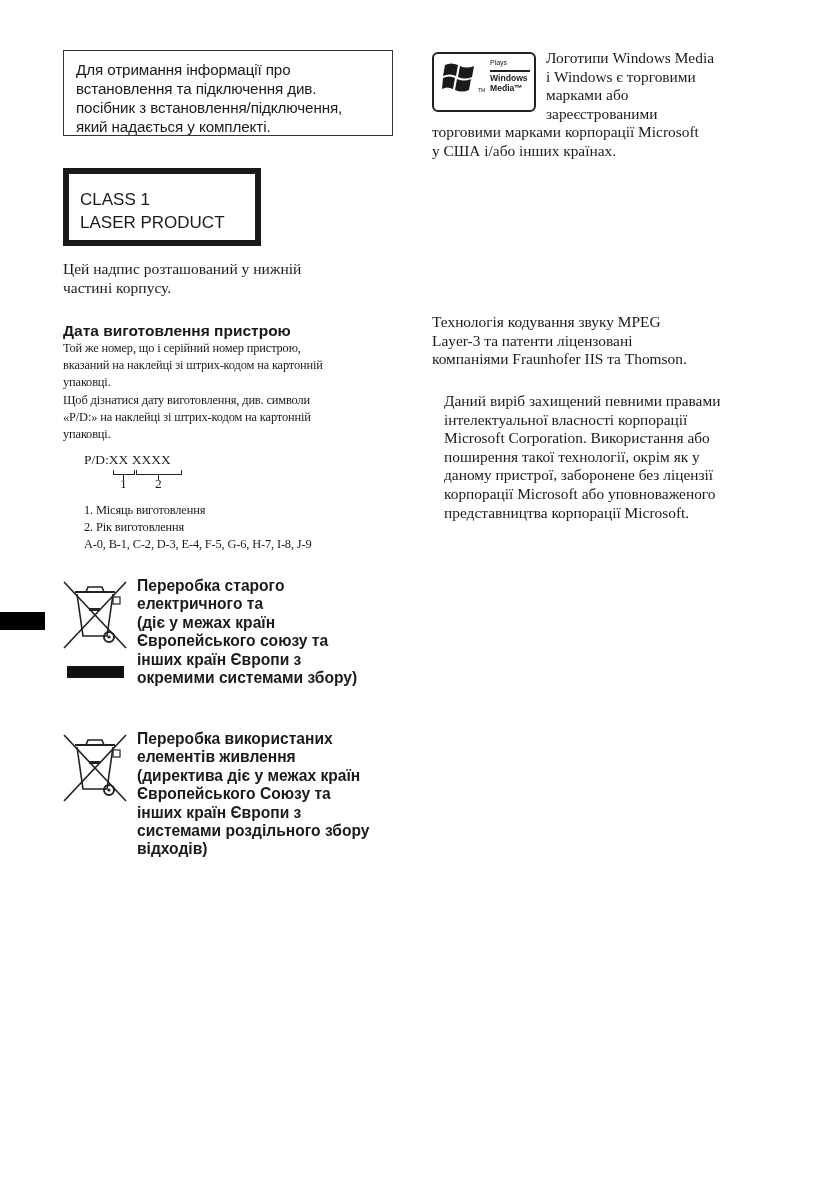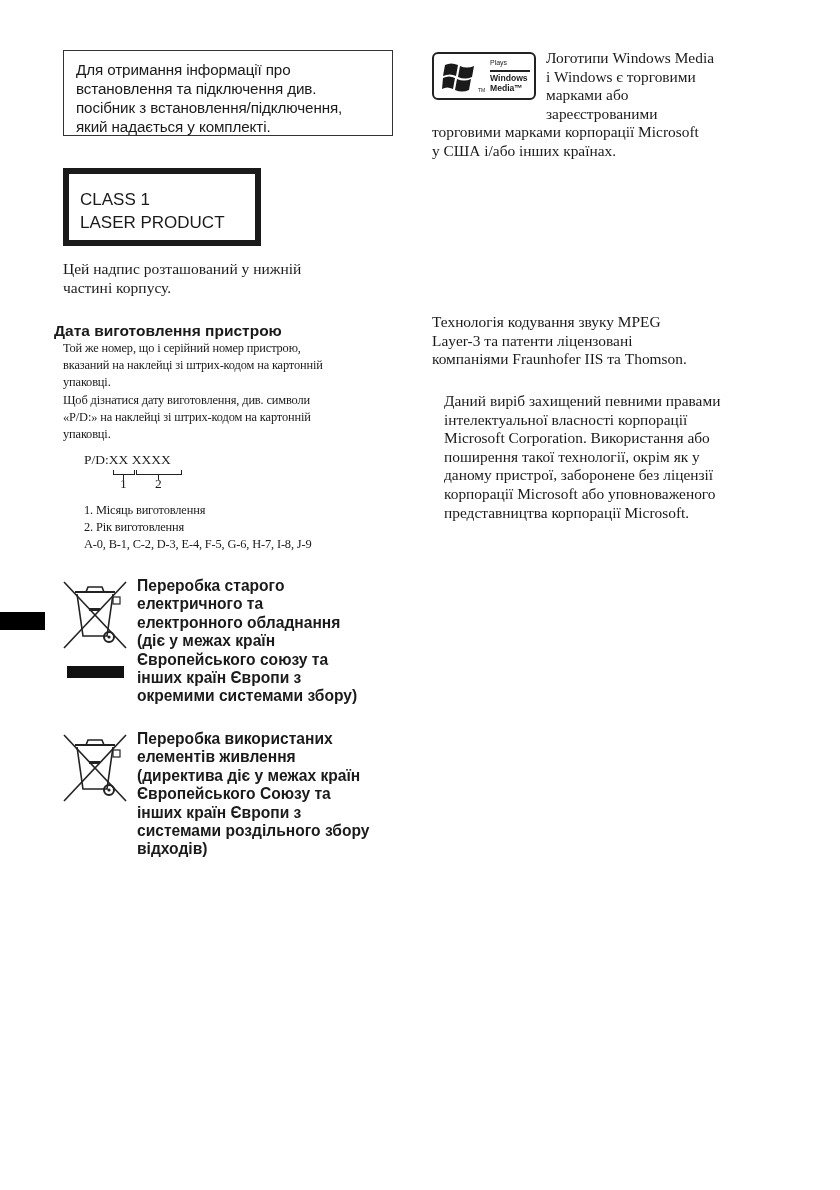--- a/index.html
+++ b/index.html
@@ -17,21 +17,21 @@
   .note { font-size: 15.5px; line-height: 19px; }
   .small { font-size: 12.4px; line-height: 17.2px; letter-spacing: -0.15px; }
   .h-bold { font-weight: bold; font-size: 15.5px; line-height: 18px; }
 
   .pd { left: 84px; top: 452px; font-size: 13.5px; }
   .bracket { position: absolute; border: 1px solid #222; border-top: none; height: 4px; }
   .tick { position: absolute; width: 1px; height: 5px; background: #222; }
 
   .recycle-text { font-weight: bold; font-size: 15.6px; line-height: 18.4px; }
 
-  .wm-logo { left: 432px; top: 52px; width: 104px; height: 48px; border: 2px solid #222; border-radius: 6px; box-sizing: border-box; }
+  .wm-logo { left: 432px; top: 52px; width: 104px; height: 60px; border: 2px solid #222; border-radius: 6px; box-sizing: border-box; }
   .wm-plays { position: absolute; left: 56px; top: 5px; font-size: 7px; }
   .wm-line { position: absolute; left: 56px; top: 16px; width: 40px; height: 1.5px; background: #222; }
   .wm-windows { position: absolute; left: 56px; top: 19px; font-size: 8.6px; font-weight: bold; line-height: 10px; }
   .wm-tm { position: absolute; left: 44px; top: 33px; font-size: 5px; }
 
   .right-text { font-size: 15.4px; line-height: 18.6px; }
 
   .side-tab { left: 0; top: 612px; width: 45px; height: 18px; background: #000; }
 </style>
 </head>
@@ -49,21 +49,21 @@
 <div class="abs laser-box sans">
   <div>CLASS 1</div>
   <div>LASER PRODUCT</div>
 </div>
 
 <div class="abs serif note" style="left:63px; top:259px;">
   <div>Цей надпис розташований у нижній</div>
   <div>частині корпусу.</div>
 </div>
 
-<div class="abs sans h-bold" style="left:54px; top:322px;">Дата виготовлення пристрою</div>
+<div class="abs sans h-bold" style="left:63px; top:322px;">Дата виготовлення пристрою</div>
 <div class="abs serif small" style="left:63px; top:340px;">
   <div>Той же номер, що і серійний номер пристрою,</div>
   <div>вказаний на наклейці зі штрих-кодом на картонній</div>
   <div>упаковці.</div>
   <div>Щоб дізнатися дату виготовлення, див. символи</div>
   <div>«P/D:» на наклейці зі штрих-кодом на картонній</div>
   <div>упаковці.</div>
 </div>
 
 <div class="abs serif pd">
@@ -92,21 +92,20 @@
     <rect x="53" y="19" width="7" height="7" fill="none" stroke="#222" stroke-width="1.2"></rect>
     <rect x="29" y="30" width="11" height="3" fill="#222"></rect>
     <circle cx="49" cy="59" r="5" fill="none" stroke="#222" stroke-width="2"></circle>
     <circle cx="49" cy="59" r="1.6" fill="#222"></circle>
     <rect x="7" y="88" width="57" height="12" fill="#111"></rect>
   </svg>
 </div>
 <div class="abs sans recycle-text" style="left:137px; top:577px;">
   <div>Переробка старого</div>
   <div>електричного та</div>
-  <div>електронного обладнання</div>
   <div>(діє у межах країн</div>
   <div>Європейського союзу та</div>
   <div>інших країн Європи з</div>
   <div>окремими системами збору)</div>
 </div>
 
 <div class="abs" style="left:60px; top:731px; width:70px; height:75px;">
   <svg width="70" height="75" viewBox="0 0 70 75">
     <line x1="4" y1="4" x2="66" y2="70" stroke="#222" stroke-width="1.6"></line>
     <line x1="66" y1="4" x2="4" y2="70" stroke="#222" stroke-width="1.6"></line>

